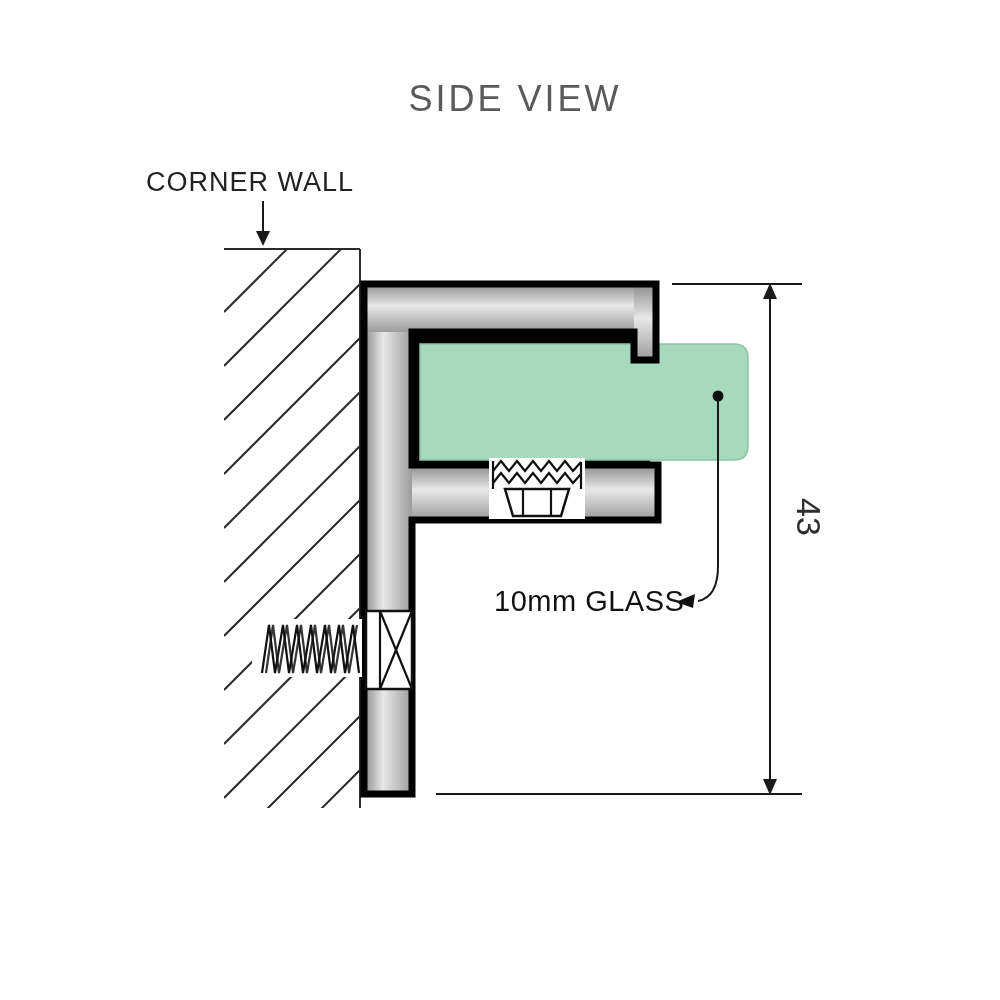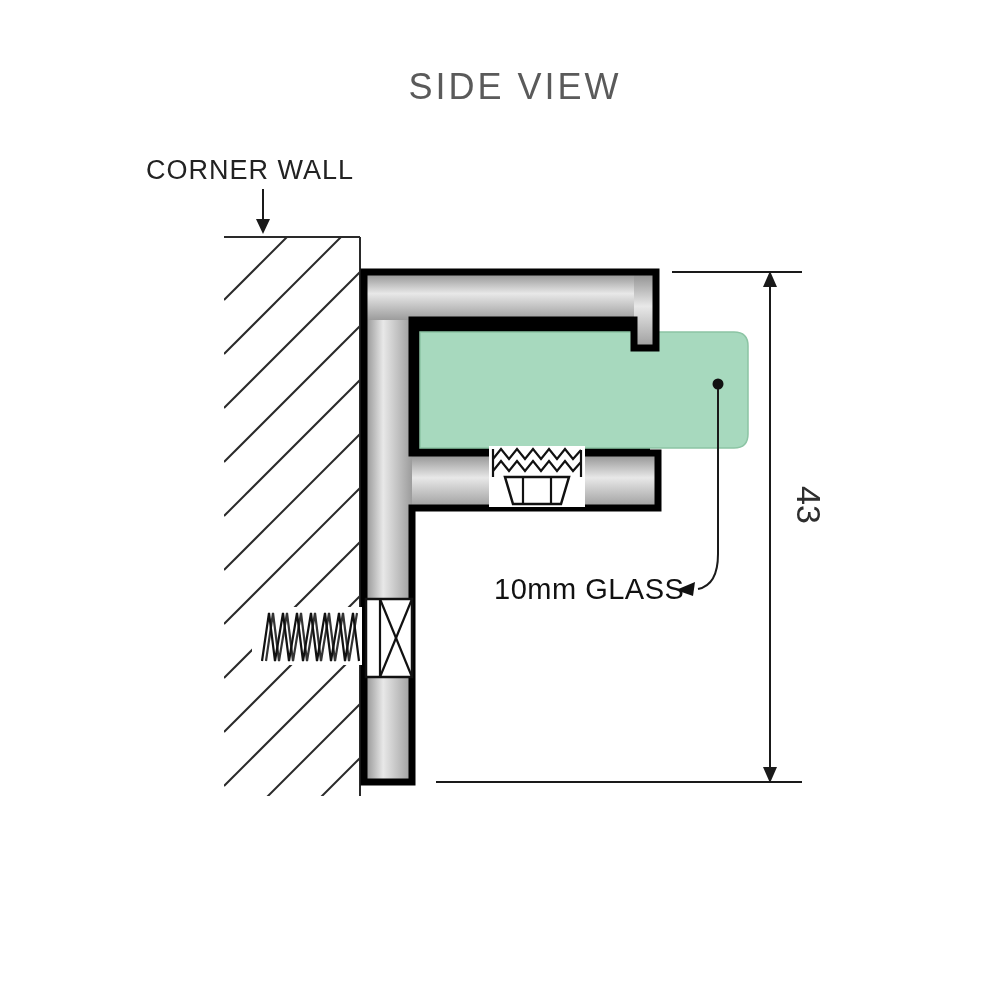--- a/index.html
+++ b/index.html
@@ -6,20 +6,21 @@
     margin: 0;
     padding: 0;
     background: #ffffff;
   }
   #canvas {
     position: relative;
     width: 1000px;
     height: 796px;
     background: #ffffff;
     overflow: hidden;
+    margin-top: 12px;
   }
   #canvas svg {
     position: absolute;
     inset: 0;
   }
   svg text {
     font-family: "Liberation Sans", sans-serif;
   }
   .title-text {
     font-size: 36px;

